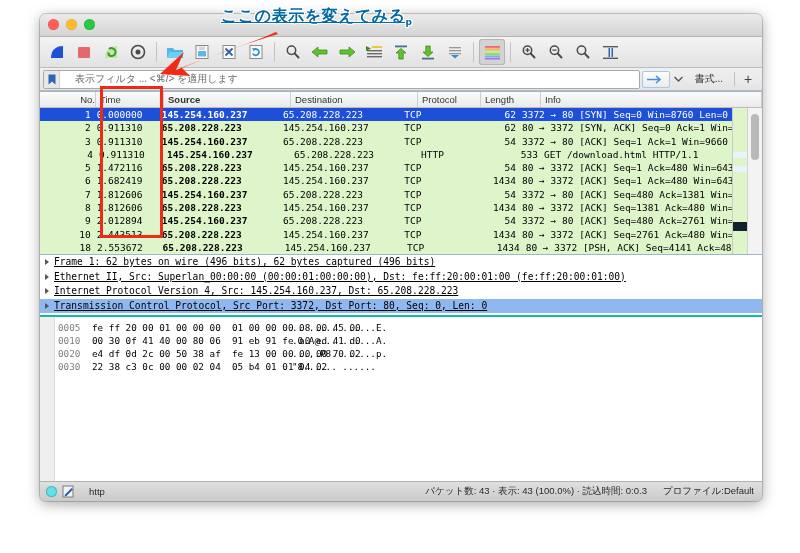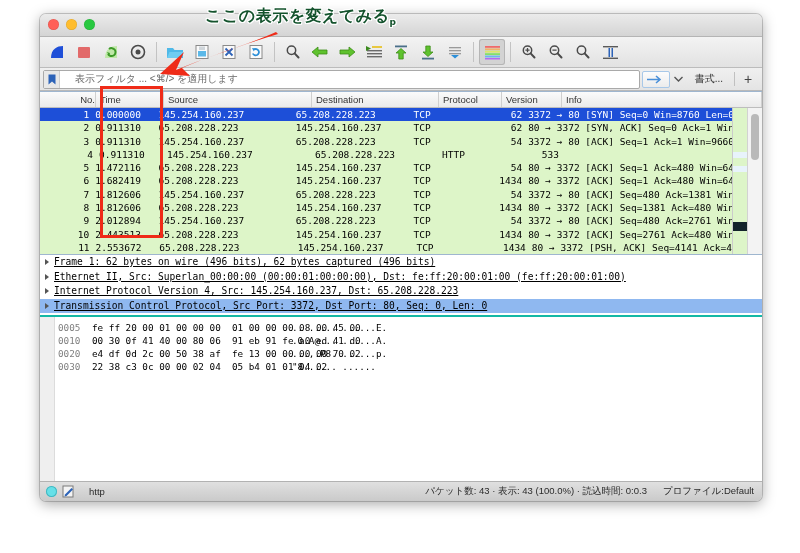--- a/index.html
+++ b/index.html
@@ -166,21 +166,21 @@
     font-size: 9.5px;
     line-height: 13.3px;
     background: #ddf5c8;
     color: #000;
     white-space: nowrap;
   }
   .prow.selected { background: #1d4fd8; color: #ffffff; }
   .prow > div { box-sizing: border-box; overflow: hidden; padding: 0 3px; }
   .c-no  { width: 56px; text-align: right; }
   .c-time{ width: 68px; }
-  .c-src { width: 148px; }
+  .c-src { width: 127px; font-weight: bold; }
   .c-dst { width: 127px; }
   .c-pro { width: 63px; }
   .c-len { width: 60px; text-align: right; }
   .c-info{ flex: 1 1 auto; }
 
   .minimap {
     width: 14px;
     flex: 0 0 auto;
     background: #ddf5c8;
     border-left: 1px solid #cbcbcb;
@@ -277,29 +277,30 @@
     width: 11px; height: 11px; border-radius: 50%;
     background: #66e0e8;
     box-shadow: inset 0 0 0 1px #43b7c0;
   }
   .sb-filter { padding-left: 8px; flex: 1 1 auto; white-space: nowrap; }
   .sb-stats { padding-right: 8px; white-space: nowrap; display: flex; gap: 16px; justify-content: flex-end; }
 
   
   .annot-text {
     position: absolute;
-    left: 205px; top: 6px;
+    left: 221px; top: 6px;
     font-size: 16px;
     font-weight: bold;
-    color: #14532d;
+    color: #0369a1;
     font-family: "DejaVu Sans", sans-serif;
     letter-spacing: 0.5px;
     text-shadow: 1px 0 0 #fff, -1px 0 0 #fff, 0 1px 0 #fff, 0 -1px 0 #fff,
                  1px 1px 0 #fff, -1px -1px 0 #fff, 1px -1px 0 #fff, -1px 1px 0 #fff;
     white-space: nowrap;
+    text-decoration: underline;
   }
   .annot-sub {
     font-size: 9px;
     vertical-align: bottom;
   }
   .annot-arrow { position: absolute; left: 150px; top: 30px; pointer-events: none; }
   .red-box {
     position: absolute;
     left: 100px; top: 86px;
     width: 63px; height: 152px;
@@ -496,21 +497,21 @@
 
     <div class="body">
 
       <div class="packet-list">
         <div class="plist-header">
           <div class="c-no">No.</div>
           <div class="c-time">Time</div>
           <div class="c-src">Source</div>
           <div class="c-dst">Destination</div>
           <div class="c-pro">Protocol</div>
-          <div class="c-len" style="text-align:left">Version</div>
+          <div class="c-len" style="text-align:left">Length</div>
           <div class="c-info">Info</div>
         </div>
         <div class="rows-wrap">
           <div class="rows" id="packet-rows">
               <div class="prow selected">
                 <div class="c-no">1</div>
                 <div class="c-time">0.000000</div>
                 <div class="c-src">145.254.160.237</div>
                 <div class="c-dst">65.208.228.223</div>
                 <div class="c-pro">TCP</div>
@@ -535,20 +536,21 @@
                 <div class="c-len">54</div>
                 <div class="c-info">3372 → 80 [ACK] Seq=1 Ack=1 Win=9660 L</div>
               </div>
               <div class="prow">
                 <div class="c-no">4</div>
                 <div class="c-time">0.911310</div>
                 <div class="c-src">145.254.160.237</div>
                 <div class="c-dst">65.208.228.223</div>
                 <div class="c-pro">HTTP</div>
                 <div class="c-len">533</div>
+                <div class="c-info">GET /download.html HTTP/1.1</div>
               </div>
               <div class="prow">
                 <div class="c-no">5</div>
                 <div class="c-time">1.472116</div>
                 <div class="c-src">65.208.228.223</div>
                 <div class="c-dst">145.254.160.237</div>
                 <div class="c-pro">TCP</div>
                 <div class="c-len">54</div>
                 <div class="c-info">80 → 3372 [ACK] Seq=1 Ack=480 Win=6432</div>
               </div>
@@ -591,21 +593,21 @@
               <div class="prow">
                 <div class="c-no">10</div>
                 <div class="c-time">2.443513</div>
                 <div class="c-src">65.208.228.223</div>
                 <div class="c-dst">145.254.160.237</div>
                 <div class="c-pro">TCP</div>
                 <div class="c-len">1434</div>
                 <div class="c-info">80 → 3372 [ACK] Seq=2761 Ack=480 Win=6</div>
               </div>
               <div class="prow">
-                <div class="c-no">11</div>
+                <div class="c-no">18</div>
                 <div class="c-time">2.553672</div>
                 <div class="c-src">65.208.228.223</div>
                 <div class="c-dst">145.254.160.237</div>
                 <div class="c-pro">TCP</div>
                 <div class="c-len">1434</div>
                 <div class="c-info">80 → 3372 [PSH, ACK] Seq=4141 Ack=480</div>
               </div>
             </div>
           <div class="minimap">
             <div class="mm-band" style="top:44px;height:6px;background:#e8f3fb;"></div>

